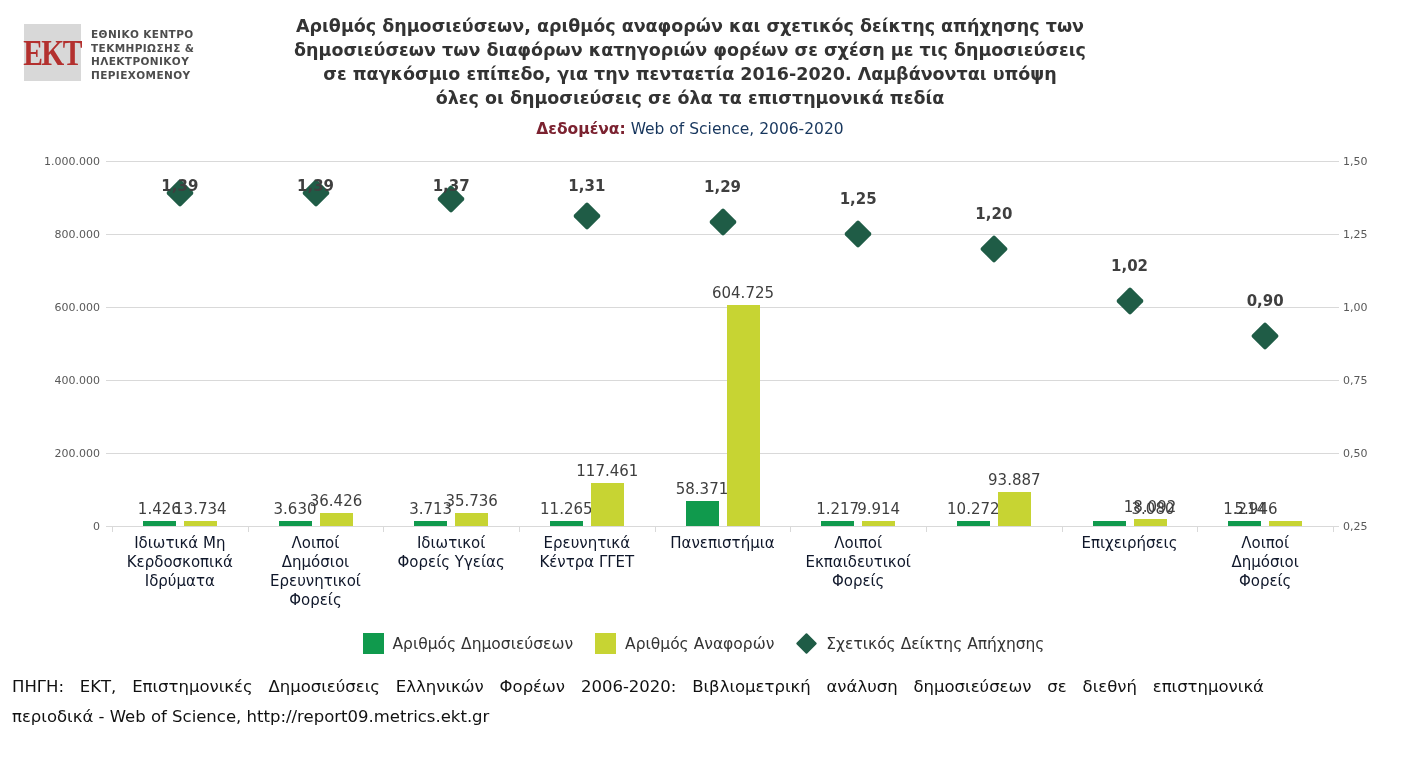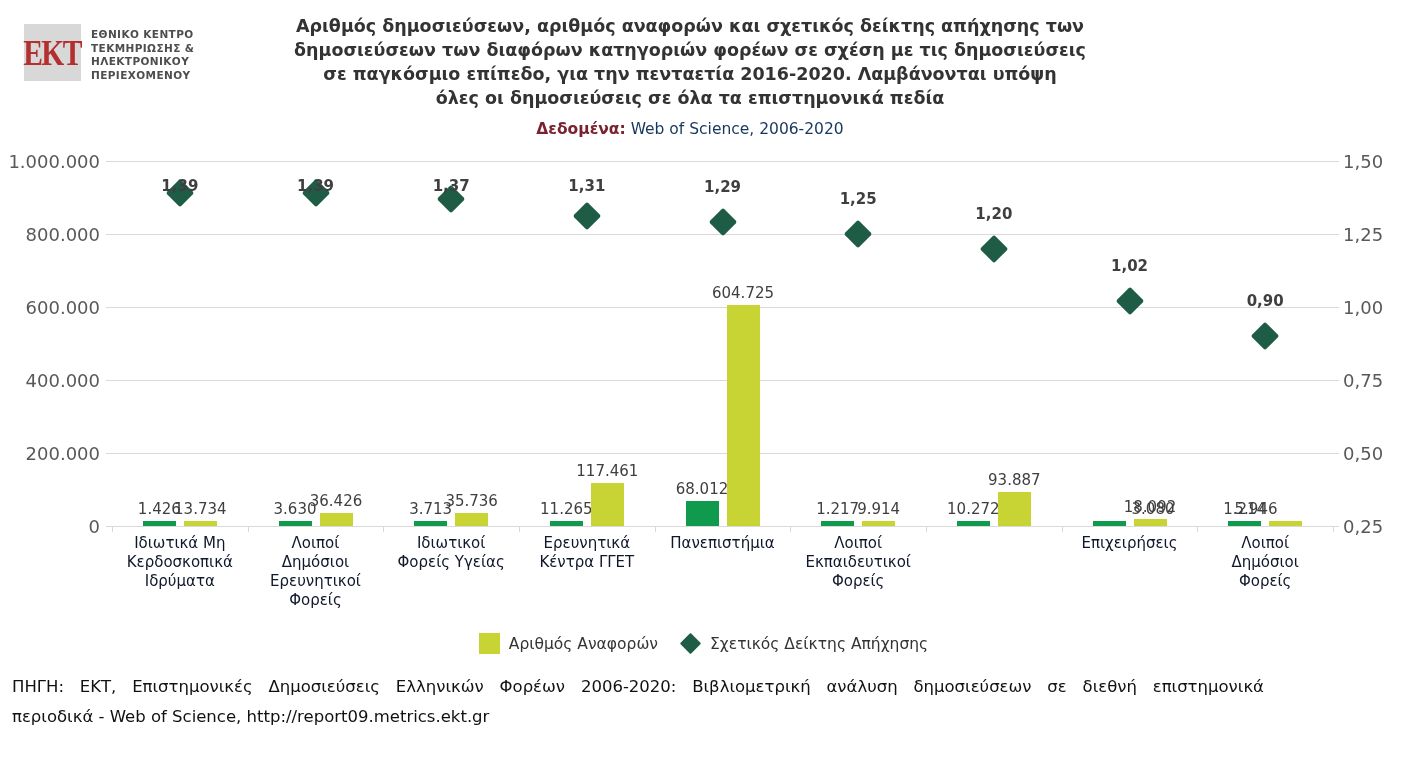--- a/index.html
+++ b/index.html
@@ -20,21 +20,21 @@
     position:absolute;left:285px;top:14px;width:810px;text-align:center;
     font-size:17.5px;font-weight:bold;color:#333333;line-height:24px;white-space:pre-line;
   }
   .subtitle{position:absolute;left:285px;top:120px;width:810px;text-align:center;font-size:15.5px;}
   .subtitle .lab{color:#7b2230;font-weight:bold;}
   .subtitle .val{color:#17365d;}
   
   #chart{position:absolute;left:0;top:0;width:1407px;height:762px;}
   .gridline{position:absolute;height:1px;background:#d9d9d9;}
   .vtick{position:absolute;width:1px;background:#d9d9d9;}
-  .ylab{position:absolute;font-size:18px;color:#595959;transform:translateY(-50%);white-space:nowrap;}
+  .ylab{position:absolute;font-size:11px;color:#595959;transform:translateY(-50%);white-space:nowrap;}
   .ylab.left{text-align:right;}
   .bar{position:absolute;}
   .bar-label{position:absolute;font-size:15px;color:#3f3f3f;white-space:nowrap;transform:translateX(-50%);}
   .diamond{position:absolute;width:20px;height:20px;background:#1f5c46;transform:translate(-50%,-50%) rotate(45deg);border-radius:2px;}
   .diamond-label{position:absolute;font-size:15px;font-weight:bold;color:#3f3f3f;white-space:nowrap;transform:translate(-50%,-50%);}
   .cat-label{position:absolute;font-size:15px;color:#0f172a;text-align:center;line-height:19px;white-space:pre-line;}
   
   .legend{position:absolute;left:0;top:633px;width:1407px;display:flex;justify-content:center;align-items:center;gap:22px;}
   .legend-item{display:flex;align-items:center;gap:9px;}
   .legend-swatch{width:21px;height:21px;display:inline-block;}
@@ -127,21 +127,21 @@
 Φορείς Υγείας</div>
     <div class="bar" style="left: 549.833px; top: 521px; width: 33px; height: 5px; background: rgb(16, 154, 77);"></div>
     <div class="bar-label" style="left: 566.333px; top: 500px;">11.265</div>
     <div class="bar" style="left: 590.833px; top: 483.127px; width: 33px; height: 42.8733px; background: rgb(199, 212, 51);"></div>
     <div class="bar-label" style="left: 607.333px; top: 462.127px;">117.461</div>
     <div class="diamond" style="left: 586.833px; top: 216.48px; background: rgb(31, 92, 70);"></div>
     <div class="diamond-label" style="left: 586.833px; top: 186px;">1,31</div>
     <div class="cat-label" style="left: 519px; top: 534px; width: 135.667px;">Ερευνητικά
 Κέντρα ΓΓΕΤ</div>
     <div class="bar" style="left: 685.5px; top: 501.176px; width: 33px; height: 24.8244px; background: rgb(16, 154, 77);"></div>
-    <div class="bar-label" style="left: 702px; top: 480.176px;">68.012</div>
+    <div class="bar-label" style="left: 702px; top: 480.176px;">58.371</div>
     <div class="bar" style="left: 726.5px; top: 305.275px; width: 33px; height: 220.725px; background: rgb(199, 212, 51);"></div>
     <div class="bar-label" style="left: 743px; top: 284.275px;">604.725</div>
     <div class="diamond" style="left: 722.5px; top: 222.32px; background: rgb(31, 92, 70);"></div>
     <div class="diamond-label" style="left: 722.5px; top: 187.32px;">1,29</div>
     <div class="cat-label" style="left: 654.667px; top: 534px; width: 135.667px;">Πανεπιστήμια</div>
     <div class="bar" style="left: 821.167px; top: 521px; width: 33px; height: 5px; background: rgb(16, 154, 77);"></div>
     <div class="bar-label" style="left: 837.667px; top: 500px;">1.217</div>
     <div class="bar" style="left: 862.167px; top: 521px; width: 33px; height: 5px; background: rgb(199, 212, 51);"></div>
     <div class="bar-label" style="left: 878.667px; top: 500px;">9.914</div>
     <div class="diamond" style="left: 858.167px; top: 234px; background: rgb(31, 92, 70);"></div>
@@ -168,20 +168,24 @@
     <div class="bar-label" style="left: 1256px; top: 500px;">5.946</div>
     <div class="diamond" style="left: 1265.17px; top: 336.2px; background: rgb(31, 92, 70);"></div>
     <div class="diamond-label" style="left: 1265.17px; top: 301.2px;">0,90</div>
     <div class="cat-label" style="left: 1197.33px; top: 534px; width: 135.667px;">Λοιποί
 Δημόσιοι
 Φορείς</div>
   </div>
 
 <div class="legend">
   <div class="legend-item">
+    <span class="legend-swatch" style="background: rgb(16, 154, 77);"></span>
+    <span class="legend-label">Αριθμός Δημοσιεύσεων</span>
+  </div>
+  <div class="legend-item">
     <span class="legend-swatch" style="background: rgb(199, 212, 51);"></span>
     <span class="legend-label">Αριθμός Αναφορών</span>
   </div>
   <div class="legend-item">
     <span class="legend-diamond" style="background: rgb(31, 92, 70);"></span>
     <span class="legend-label">Σχετικός Δείκτης Απήχησης</span>
   </div>
 </div>
 
 <div class="footer">

